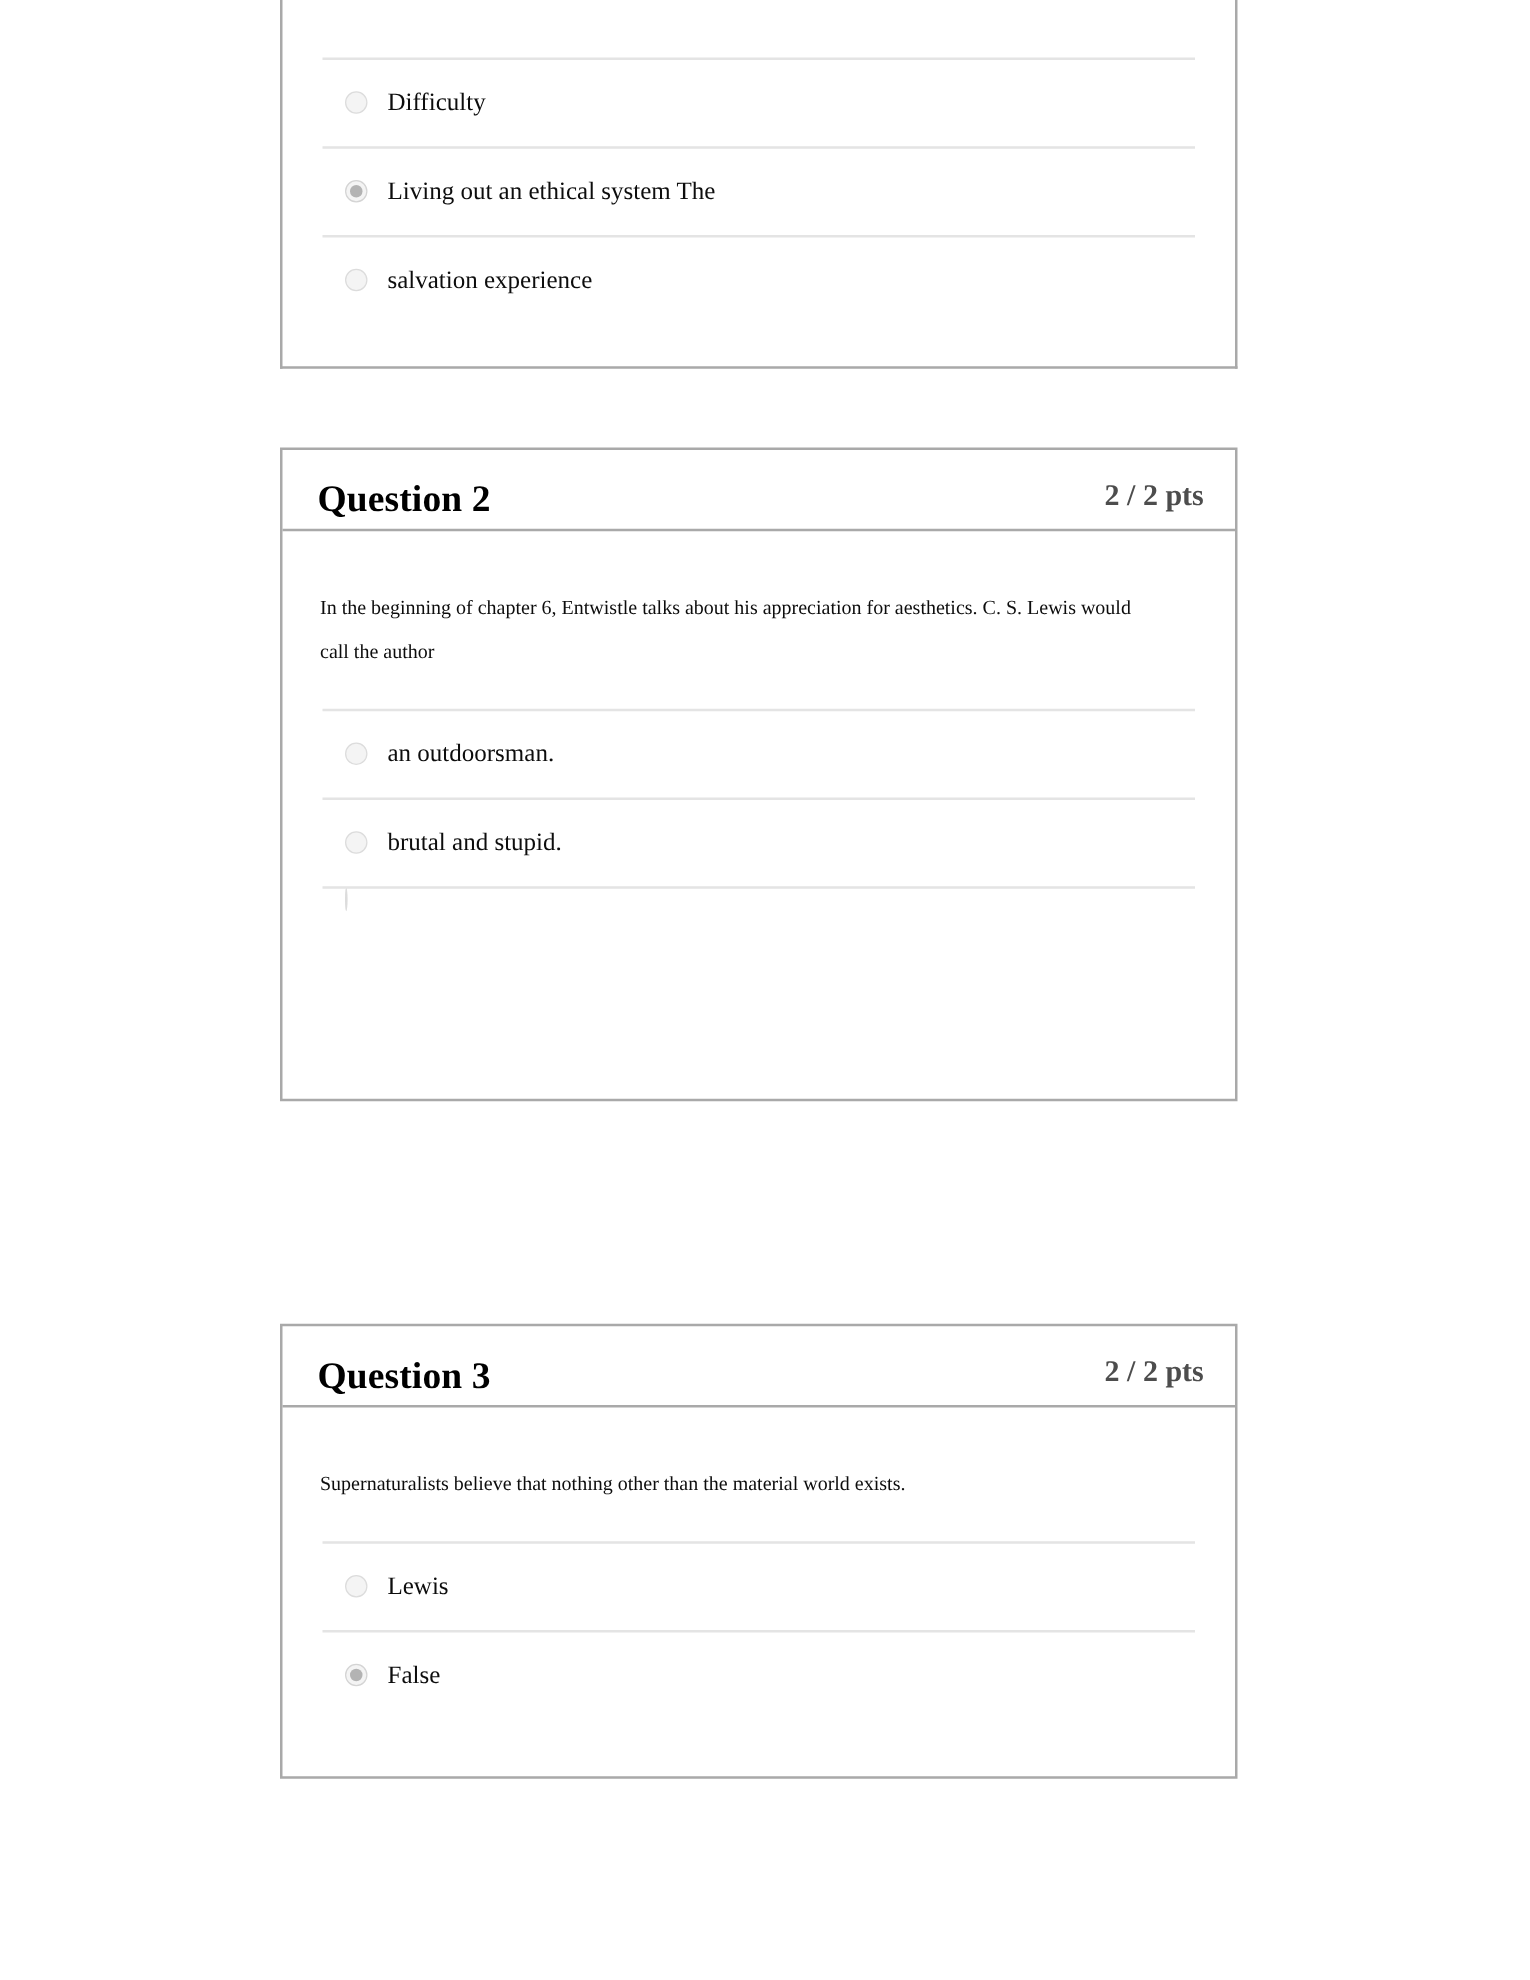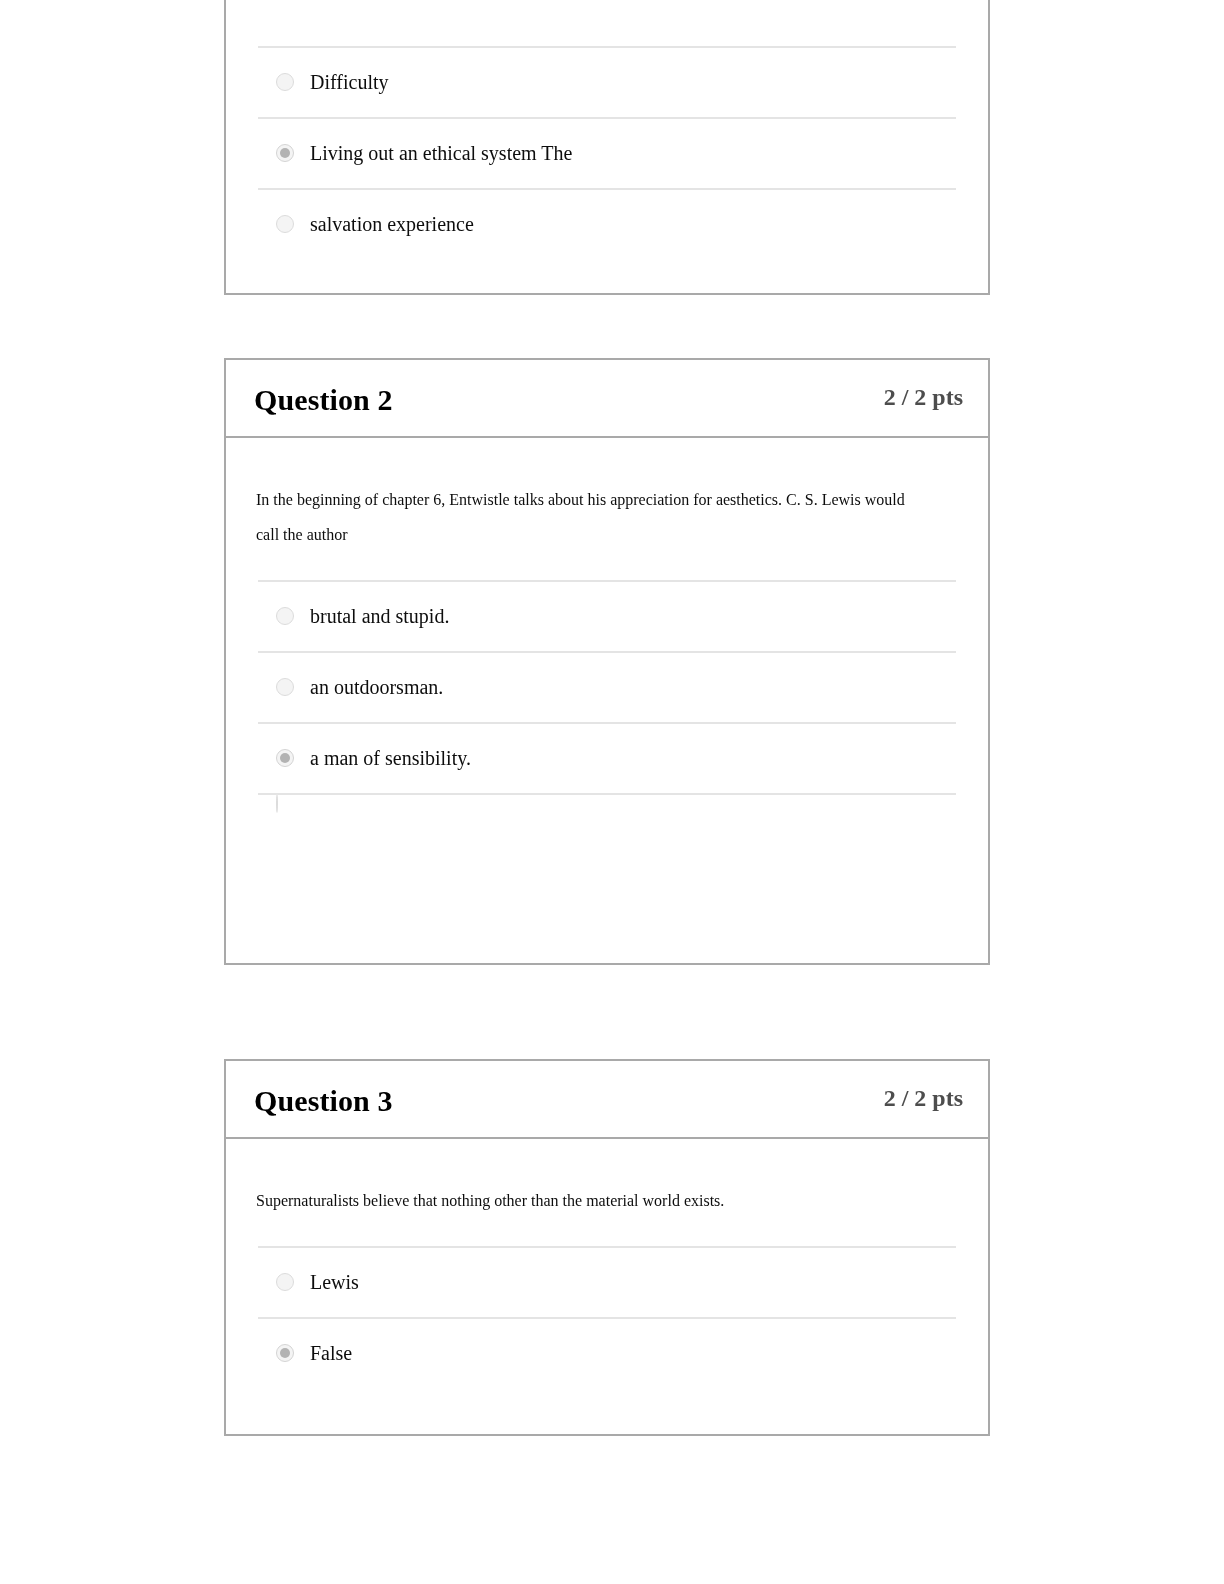--- a/index.html
+++ b/index.html
@@ -35,21 +35,21 @@
     box-sizing: border-box;
   }
 
   
   .qcard.clipped-top {
     border-top: none;
   }
 
   .qheader {
     position: relative;
-    height: 78px;
+    height: 65px;
     border-bottom: 2px solid #a9a9a9;
     box-sizing: border-box;
   }
   .qtitle {
     position: absolute;
     left: 28px;
     top: 22px;
     font-size: 30px;
     font-weight: bold;
     letter-spacing: .1px;
@@ -183,29 +183,25 @@
   <div class="qcard" style="top:358px;">
     <div class="qheader">
       <div class="qtitle">Question 2</div>
       <div class="qpoints">2 / 2 pts</div>
     </div>
     <div class="qbody">
       <p class="qtext">In the beginning of chapter 6, Entwistle talks about his appreciation for aesthetics. C. S. Lewis would call the author</p>
       <ul class="answers">
         <li class="answer">
           <span class="radio"></span>
+          <span class="atext">an outdoorsman.</span>
+        </li>
+        <li class="answer">
+          <span class="radio"></span>
           <span class="atext">brutal and stupid.</span>
-        </li>
-        <li class="answer">
-          <span class="radio"></span>
-          <span class="atext">an outdoorsman.</span>
-        </li>
-        <li class="answer">
-          <span class="radio selected"></span>
-          <span class="atext">a man of sensibility.</span>
         </li>
         <li class="answer stacked">
           <span class="radio"></span>
         </li>
       </ul>
       <div class="answers-pad" style="height:60px;"></div>
     </div>
   </div>
 
   <div class="qcard" style="top:1059px;">

